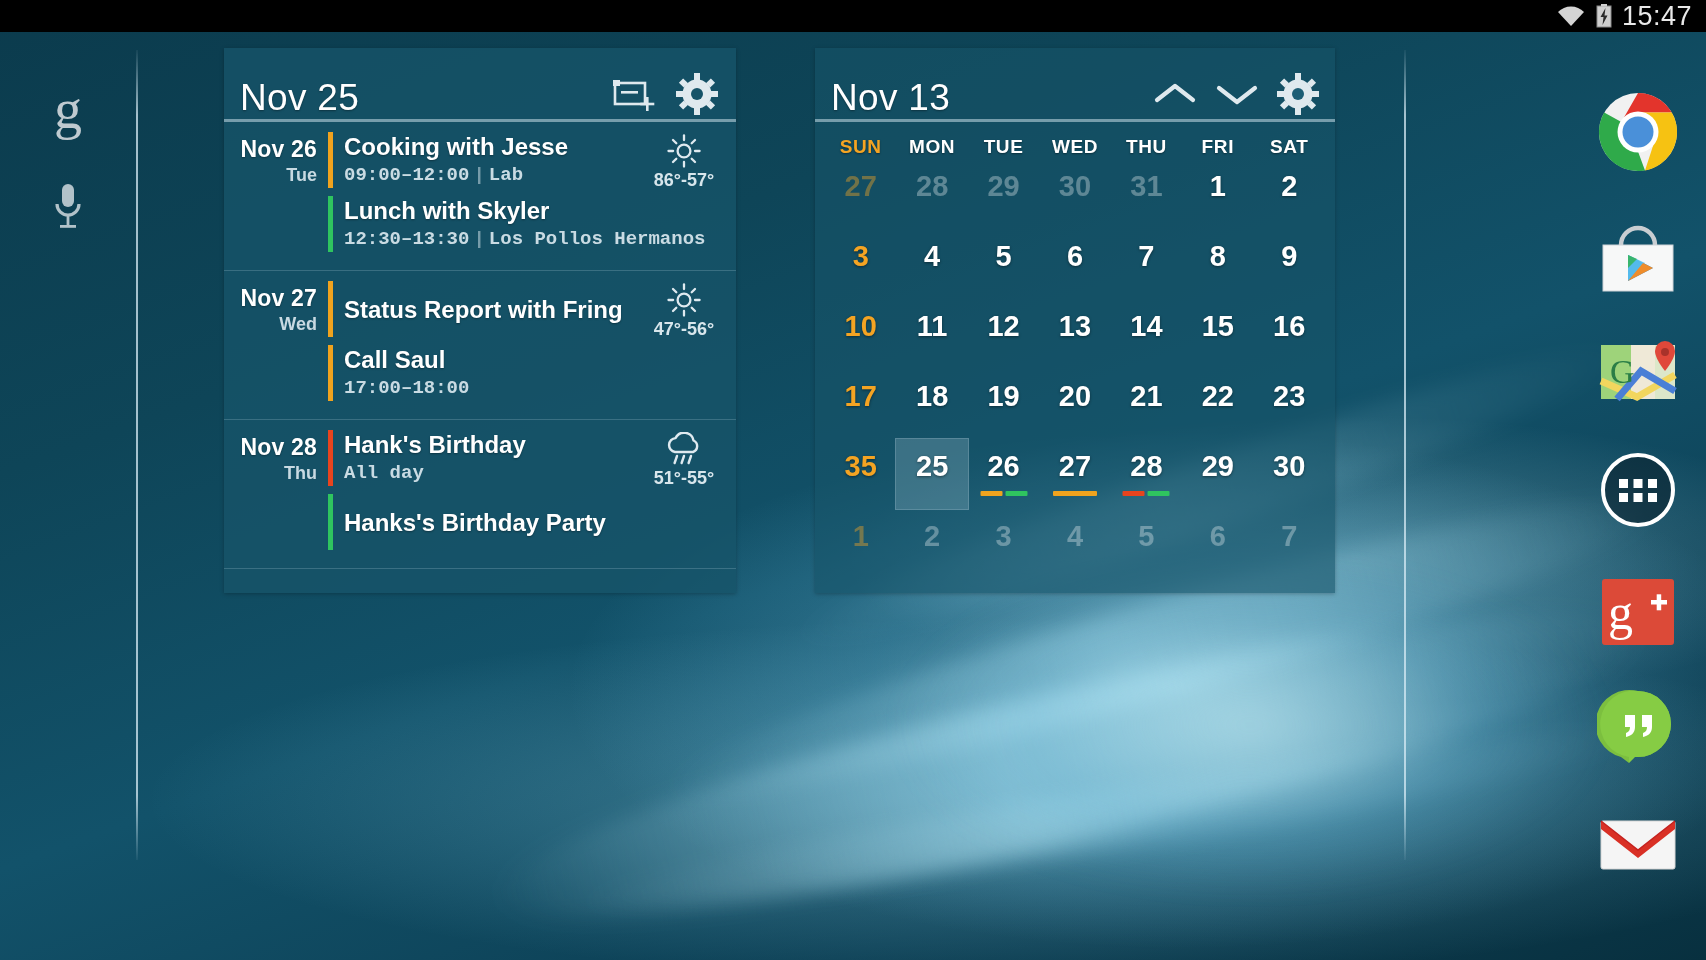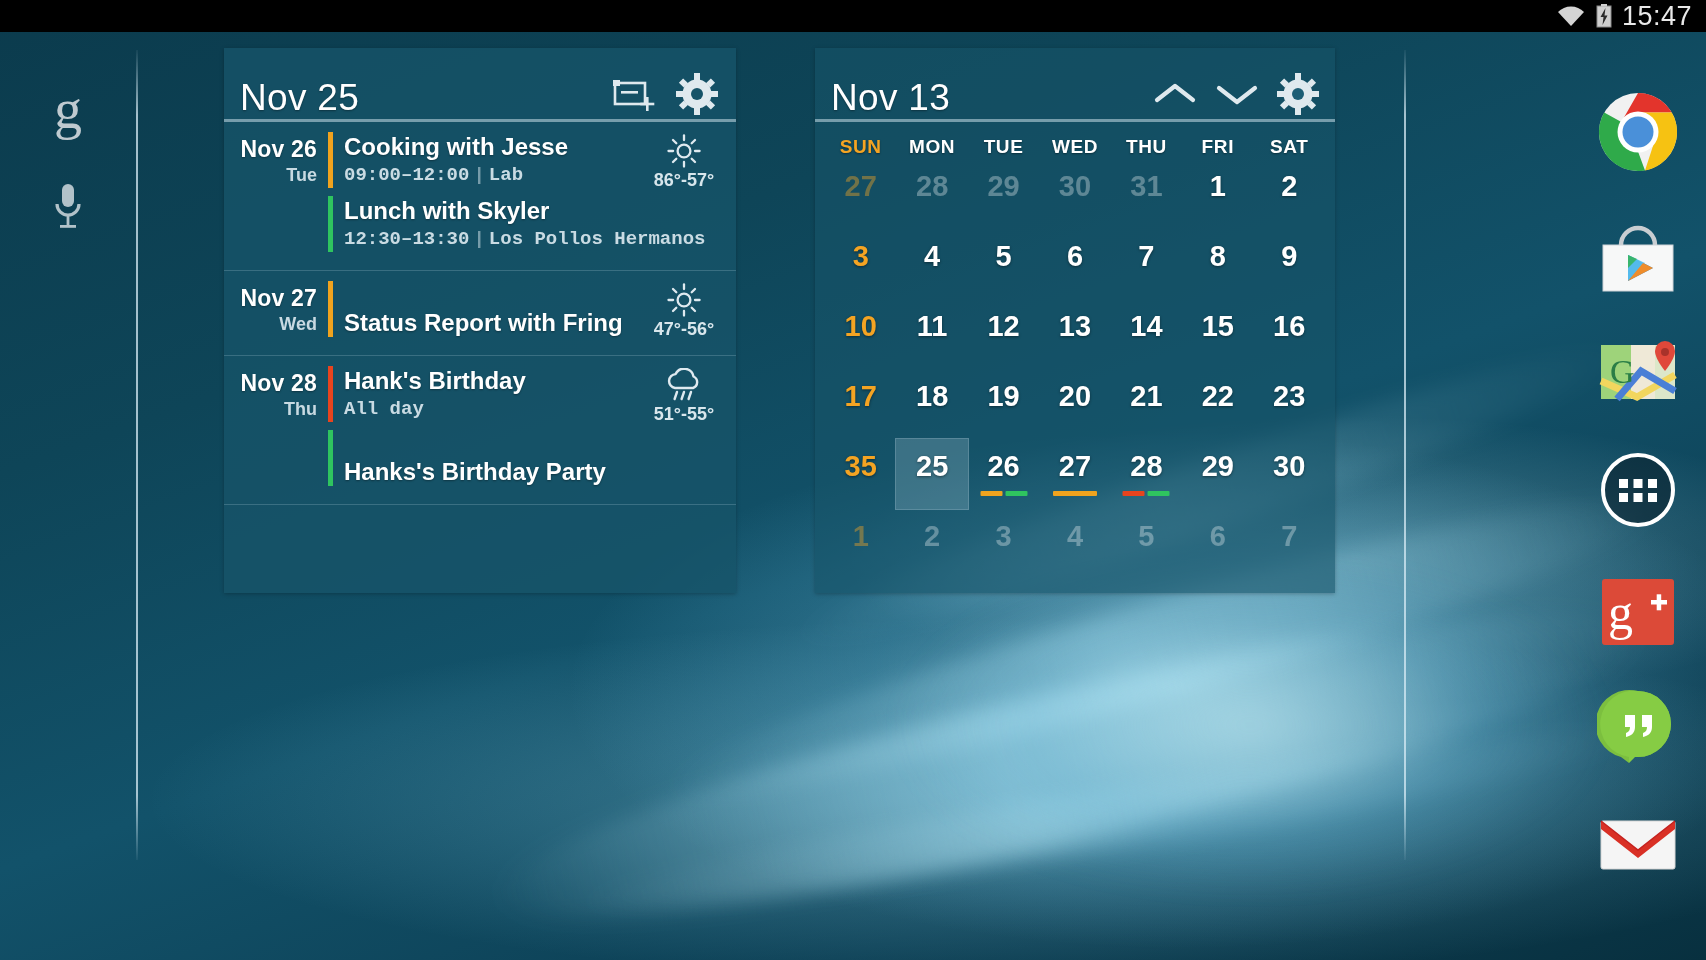--- a/index.html
+++ b/index.html
@@ -91,21 +91,21 @@
     display:flex; border-bottom:1px solid rgba(190,220,232,.22);
     padding:10px 0 10px 0;
   }
   .day-col{
     width:104px; flex:0 0 104px; text-align:right; padding-right:11px; padding-top:4px;
   }
   .day-date{ color:#ffffff; font-size:23px; font-weight:700; letter-spacing:.2px; text-shadow:0 1px 2px rgba(0,0,0,.35); }
   .day-wd{ color:#c8dae2; font-size:18px; font-weight:700; margin-top:2px; }
   .ev-col{ flex:1 1 auto; }
   .ev{
-    display:flex; align-items:flex-end; position:relative; padding-bottom:8px;
+    display:flex; align-items:center; position:relative; padding-bottom:8px;
   }
   .ev-bar{ width:5px; flex:0 0 5px; align-self:stretch; min-height:56px; }
   .ev-body{ padding-left:11px; flex:1 1 auto; }
   .ev-title{
     color:#ffffff; font-size:24px; font-weight:700; line-height:29px;
     text-shadow:0 1px 2px rgba(0,0,0,.35); white-space:nowrap;
   }
   .ev-sub{ color:#c9dbe3; font-size:19px; font-weight:700; line-height:26px; margin-top:1px; white-space:nowrap;font-family:Liberation Mono, monospace; }
   .ev-sub .sep{ opacity:.55; padding:0 4px; }
   .ev-weather{
@@ -286,20 +286,27 @@
                     <path d="M9 7 l3.3 3.3"></path>
                     <path d="M27.7 25.7 l3.3 3.3"></path>
                     <path d="M31 7 l-3.3 3.3"></path>
                     <path d="M9 29 l3.3-3.3"></path>
                   </g>
                 </svg>
               </div>
               <div class="wtemp">47°-56°</div>
             </div>
           </div>
+          <div class="ev">
+            <div class="ev-bar" style="background: rgb(240, 163, 30);"></div>
+            <div class="ev-body">
+              <div class="ev-title">Call Saul</div>
+              <div class="ev-sub"><span>17:00–18:00</span></div>
+            </div>
+          </div>
         </div>
       </div>
       <div class="day-block">
         <div class="day-col">
           <div class="day-date">Nov 28</div>
           <div class="day-wd">Thu</div>
         </div>
         <div class="ev-col">
           <div class="ev">
             <div class="ev-bar" style="background: rgb(232, 68, 30);"></div>

